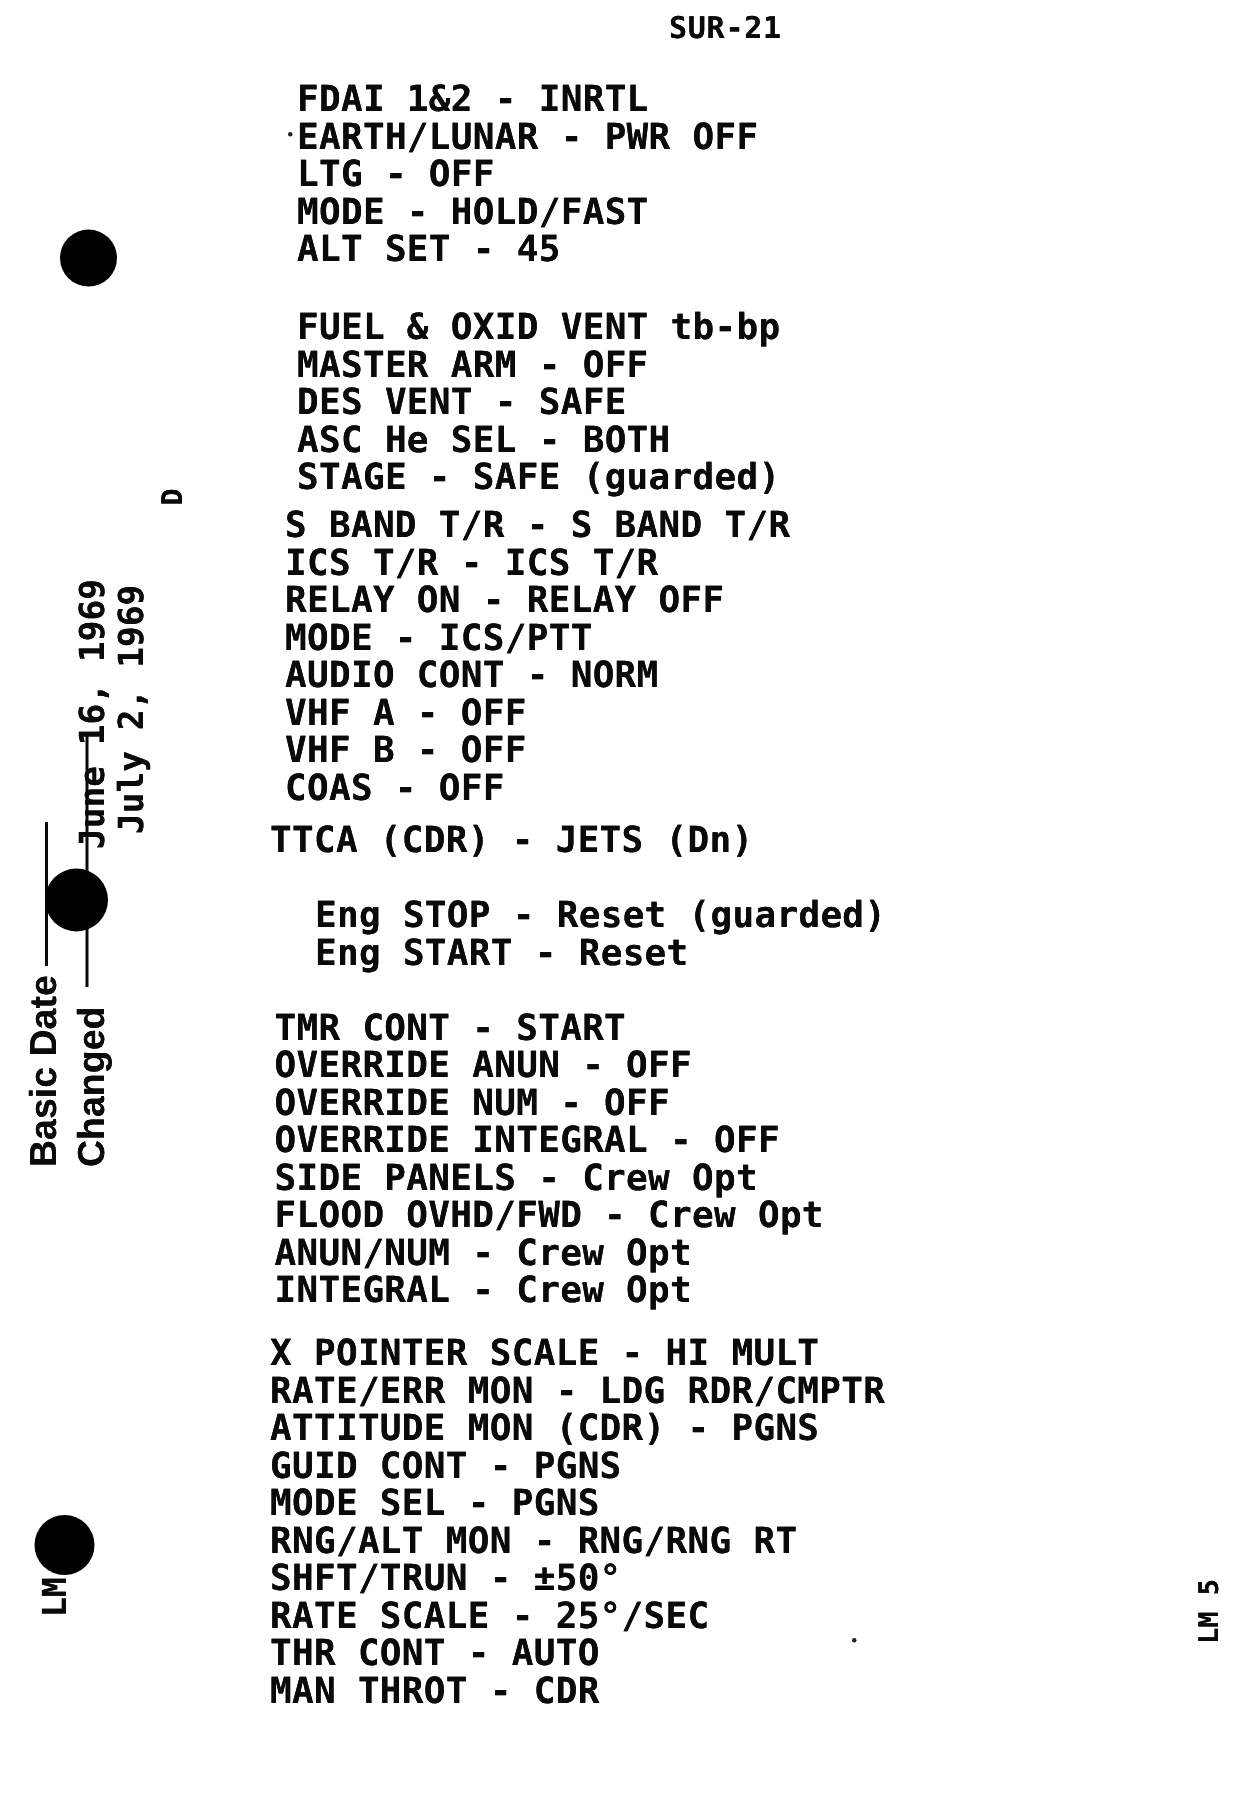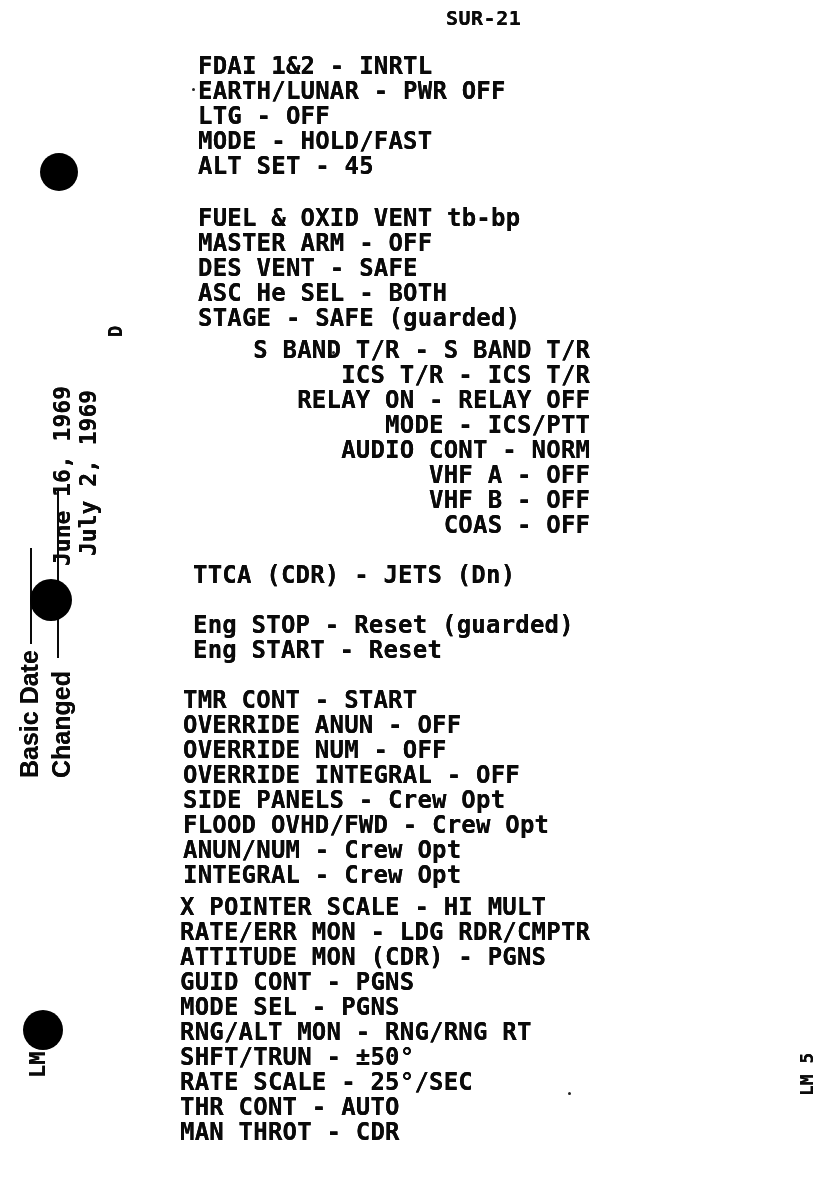--- a/index.html
+++ b/index.html
@@ -20,24 +20,24 @@
   
   #checklist{
     position:absolute;left:180px;top:54px;
     font-size:24px;line-height:25px;font-weight:bold;
     white-space:pre;letter-spacing:.2px;
     text-shadow:0 0 .4px currentColor;
   }
   .block{margin:0;}
   .block.b0{margin-left:18px;margin-bottom:27px;}
   .block.b1{margin-left:18px;margin-bottom:7px;}
-  .block.b2{margin-left:10px;margin-bottom:25px;text-align:right;}
-  .block.b3{margin-left:13px;margin-bottom:25px;}
-  .block.b4{margin-left:13px;margin-bottom:25px;}
-  .block.b5{margin-left:3px;margin-bottom:7px;}
+  .block.b2{margin-left:10px;margin-bottom:10px;}
+  .block.b3{margin-bottom:25px;}
+  .block.b4{margin-left:30px;margin-bottom:25px;}
+  .block.b5{margin-left:3px;margin-bottom:17px;}
   .block.b6{margin-left:0;}
 
   
   .vt{
     position:absolute;transform:rotate(-90deg);transform-origin:left top;
     white-space:nowrap;font-weight:bold;color:var(--ink,#0a0a0a);
     text-shadow:0 0 .4px currentColor;
   }
   .vt.label{font-family:"Liberation Sans", sans-serif;font-size:25px;line-height:27px;}
   .vt.date{font-size:23px;line-height:25px;}

